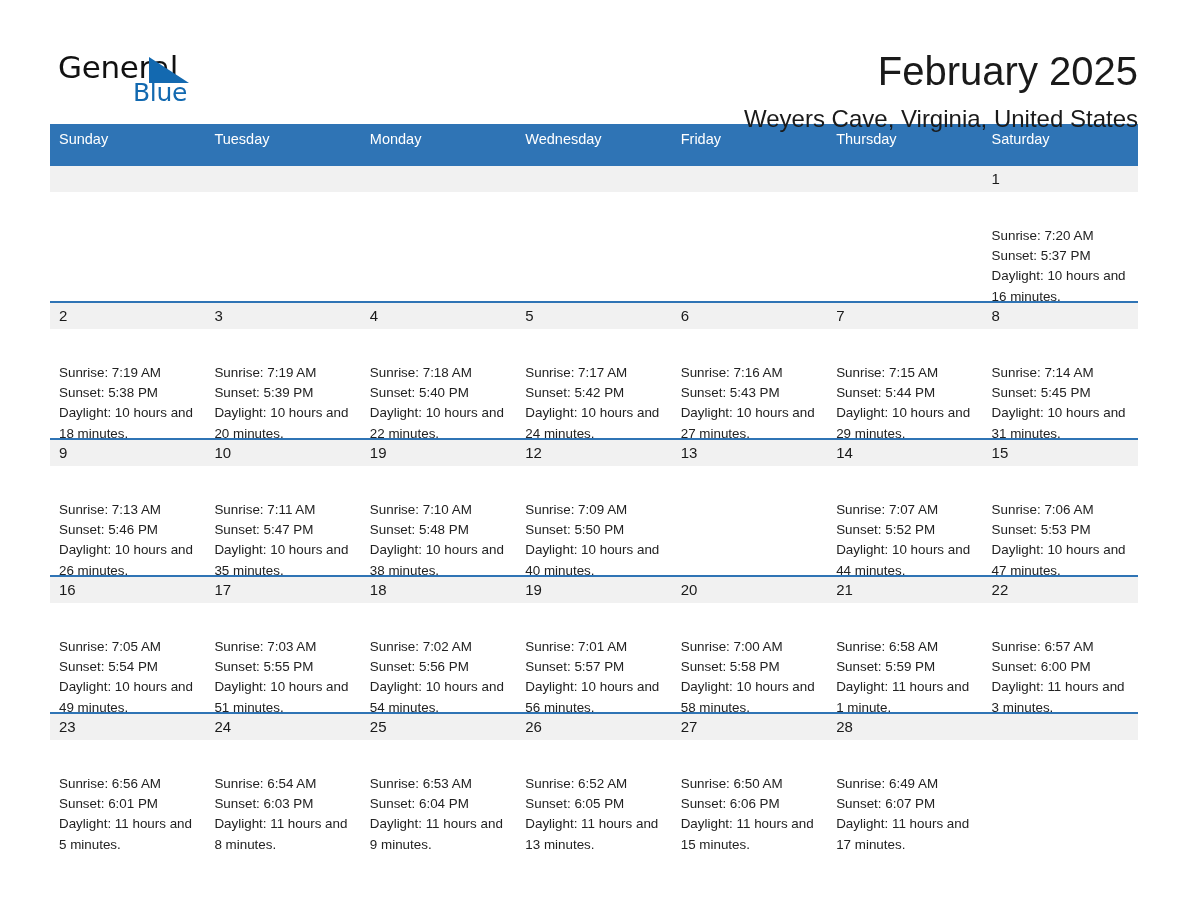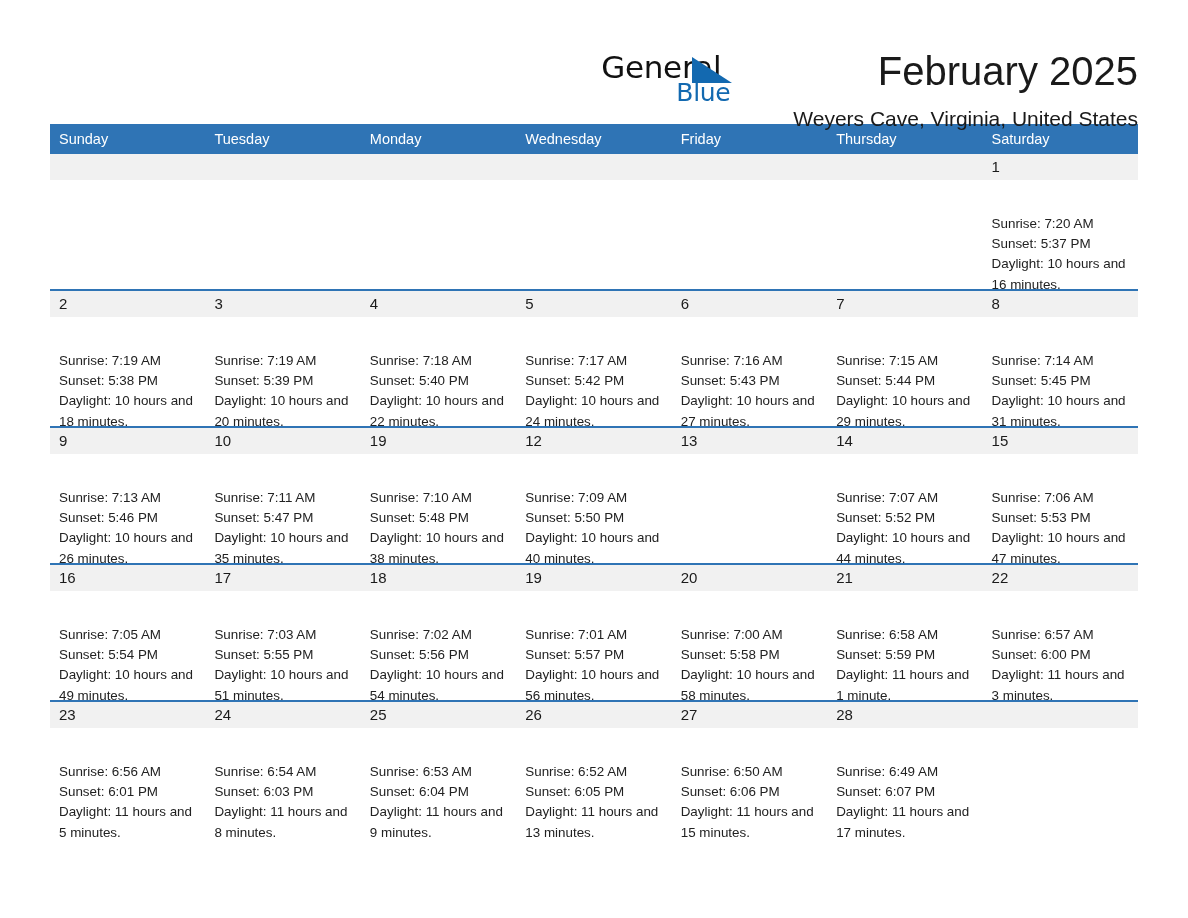--- a/index.html
+++ b/index.html
@@ -19,21 +19,21 @@
     width: 1188px;
     height: 918px;
     box-sizing: border-box;
     padding: 0 50px;
   }
 
   
   .masthead {
     display: flex;
     align-items: flex-start;
-    justify-content: flex-end;
+    justify-content: space-between;
     padding-top: 46px;
     height: 106px;
     box-sizing: border-box;
   }
   .logo {
     position: relative;
     width: 200px;
     height: 70px;
     user-select: none;
   }
@@ -72,38 +72,38 @@
     padding-top: 2px;
   }
   .cal-title {
     font-size: 40px;
     font-weight: 400;
     color: #1a1a1a;
     line-height: 46px;
     white-space: nowrap;
   }
   .cal-sub {
-    font-size: 21px;
+    font-size: 24px;
     font-weight: 400;
     color: #1a1a1a;
     line-height: 26px;
     margin-top: 12px;
     white-space: nowrap;
   }
 
   
   .calendar {
     margin-top: 18px;
     width: 1088px;
   }
   .weekdays {
     display: grid;
     grid-template-columns: repeat(7, 1fr);
     background: #2f74b5;
-    height: 30px;
+    height: 42px;
   }
   .weekday {
     color: #ffffff;
     font-size: 14.5px;
     line-height: 30px;
     padding-left: 9px;
     white-space: nowrap;
   }
 
   .week {

